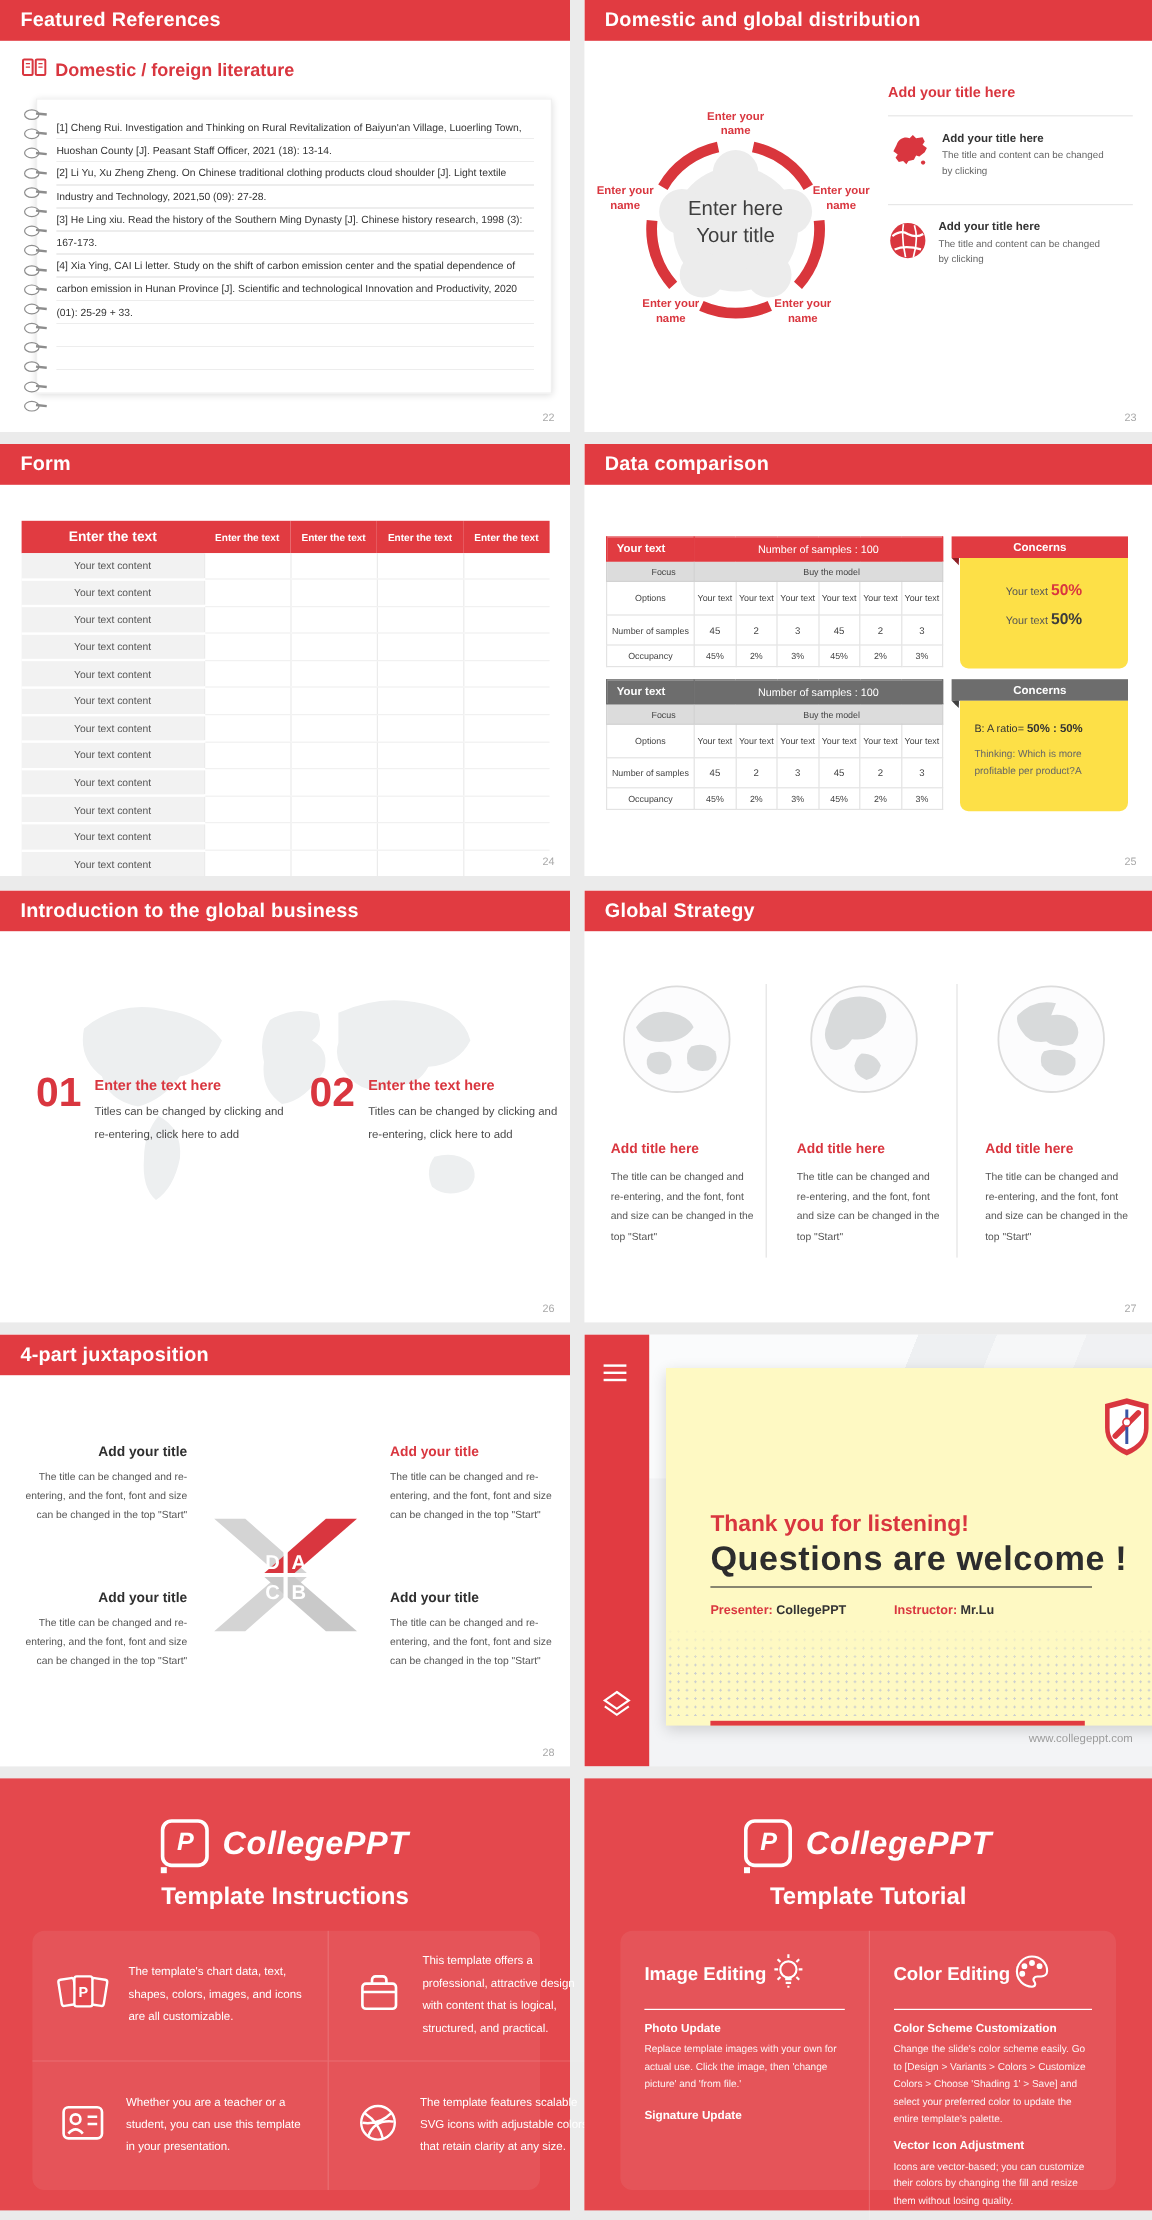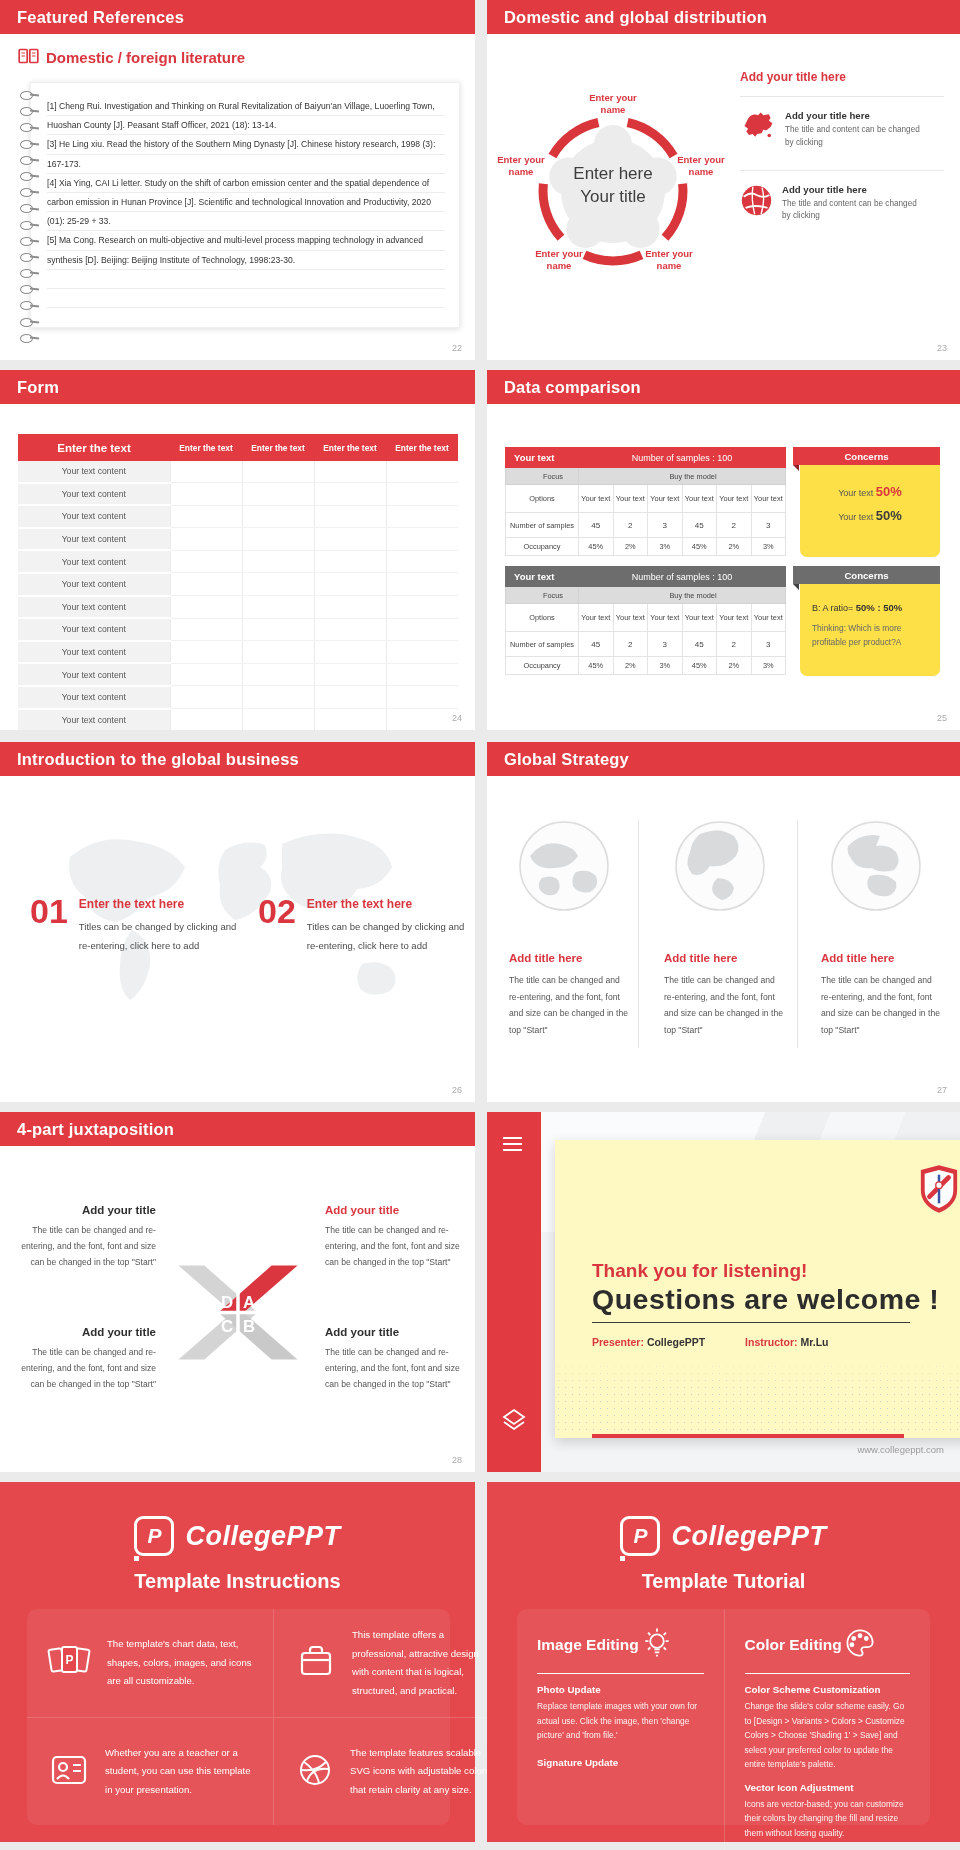--- a/index.html
+++ b/index.html
@@ -146,23 +146,23 @@
           <span class="ring"></span>
           <span class="ring"></span>
           <span class="ring"></span>
           <span class="ring"></span>
           <span class="ring"></span>
           <span class="ring"></span>
           <span class="ring"></span>
       </div>
       <div class="ref-lines">
         <div>[1] Cheng Rui. Investigation and Thinking on Rural Revitalization of Baiyun'an Village, Luoerling Town, Huoshan County [J]. Peasant Staff Officer, 2021 (18): 13-14.</div>
+        <div>[2] Li Yu, Xu Zheng Zheng. On Chinese traditional clothing products cloud shoulder [J]. Light textile Industry and Technology, 2021,50 (09): 27-28.</div>
         <div>[3] He Ling xiu. Read the history of the Southern Ming Dynasty [J]. Chinese history research, 1998 (3): 167-173.</div>
         <div>[4] Xia Ying, CAI Li letter. Study on the shift of carbon emission center and the spatial dependence of carbon emission in Hunan Province [J]. Scientific and technological Innovation and Productivity, 2020 (01): 25-29 + 33.</div>
-        <div>[5] Ma Cong. Research on multi-objective and multi-level process mapping technology in advanced synthesis [D]. Beijing: Beijing Institute of Technology, 1998:23-30.</div>
       </div>
     </div>
     <div class="pageno">22</div>
   </div>
 
   <div class="slide" style="left:487px;top:0;width:473px;height:360px">
     <div class="shead">
         <span>Domestic and global distribution</span>
       </div>
     <div class="diagram">

